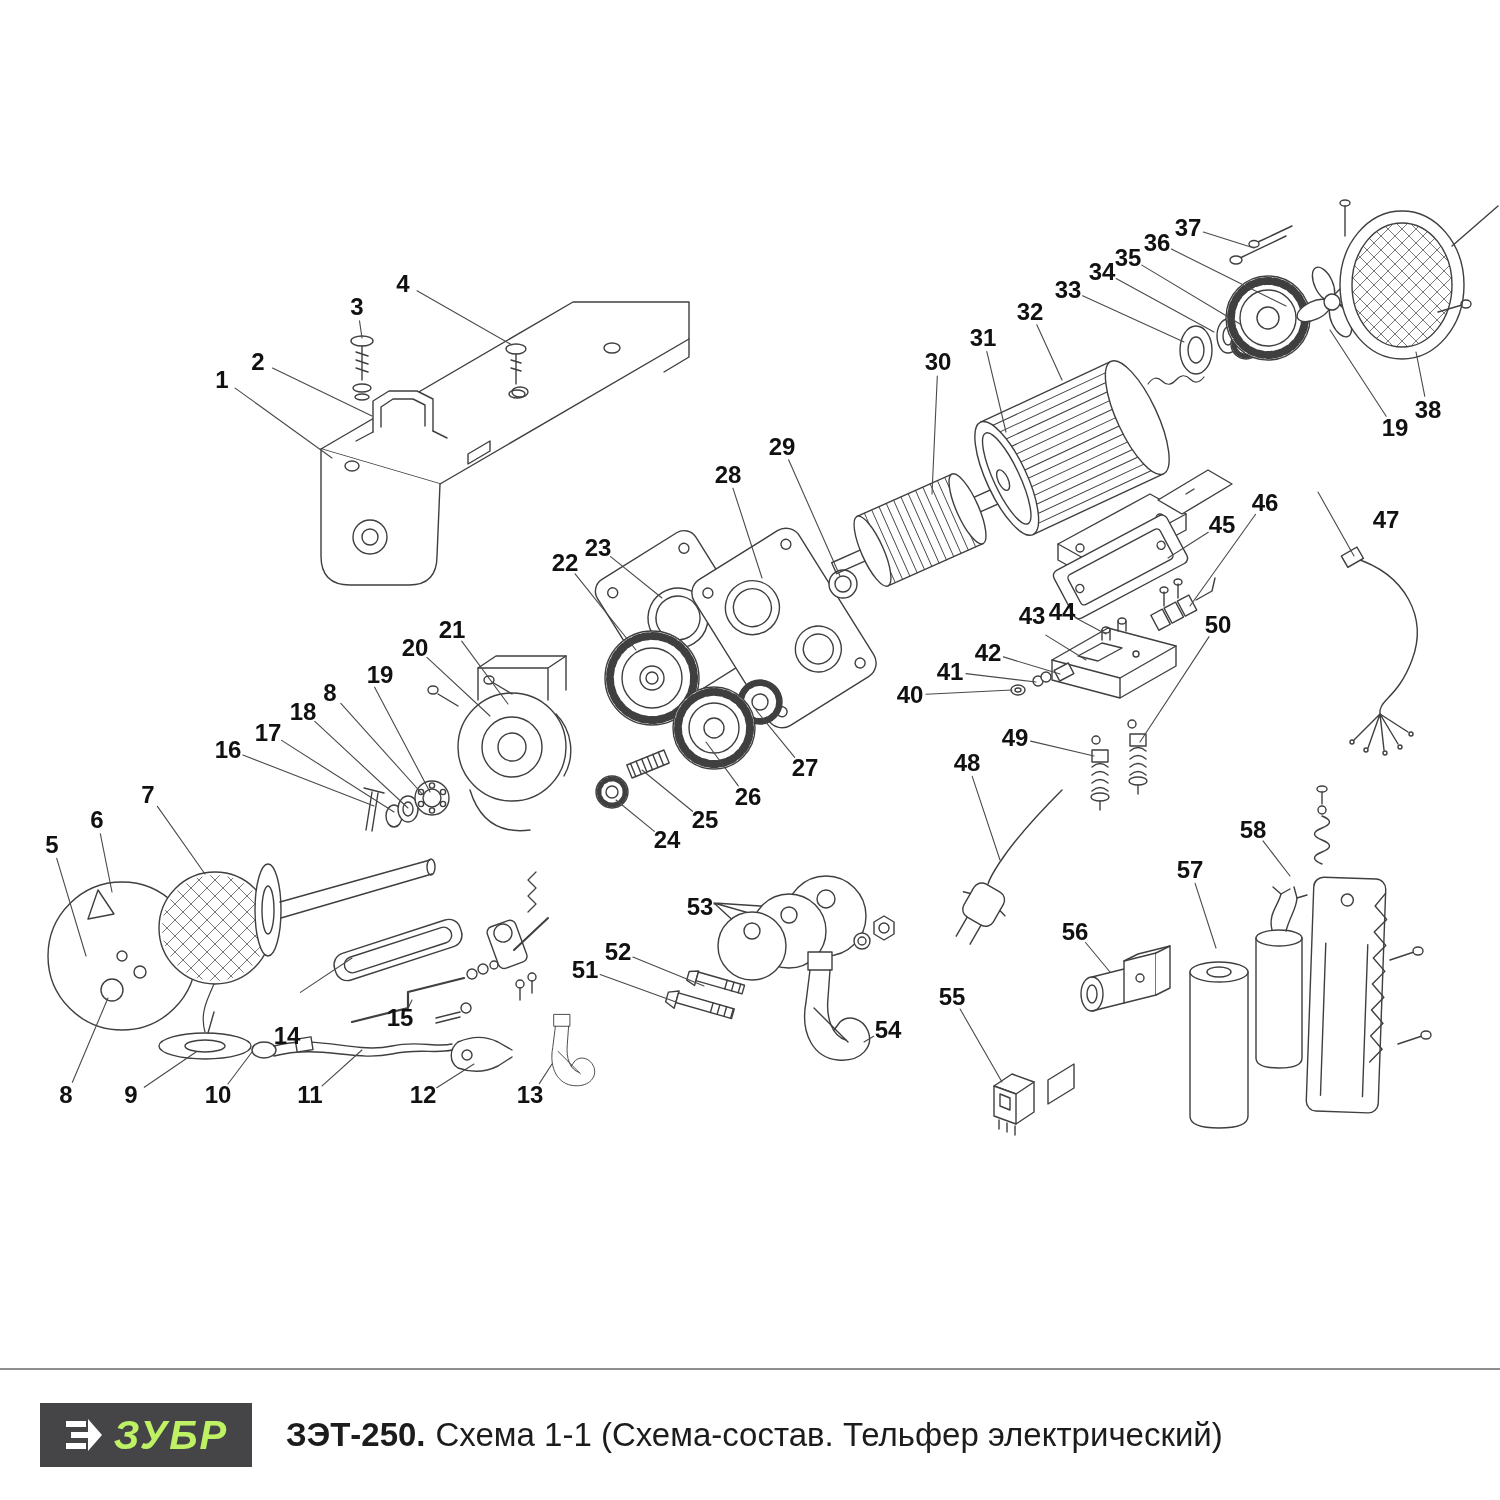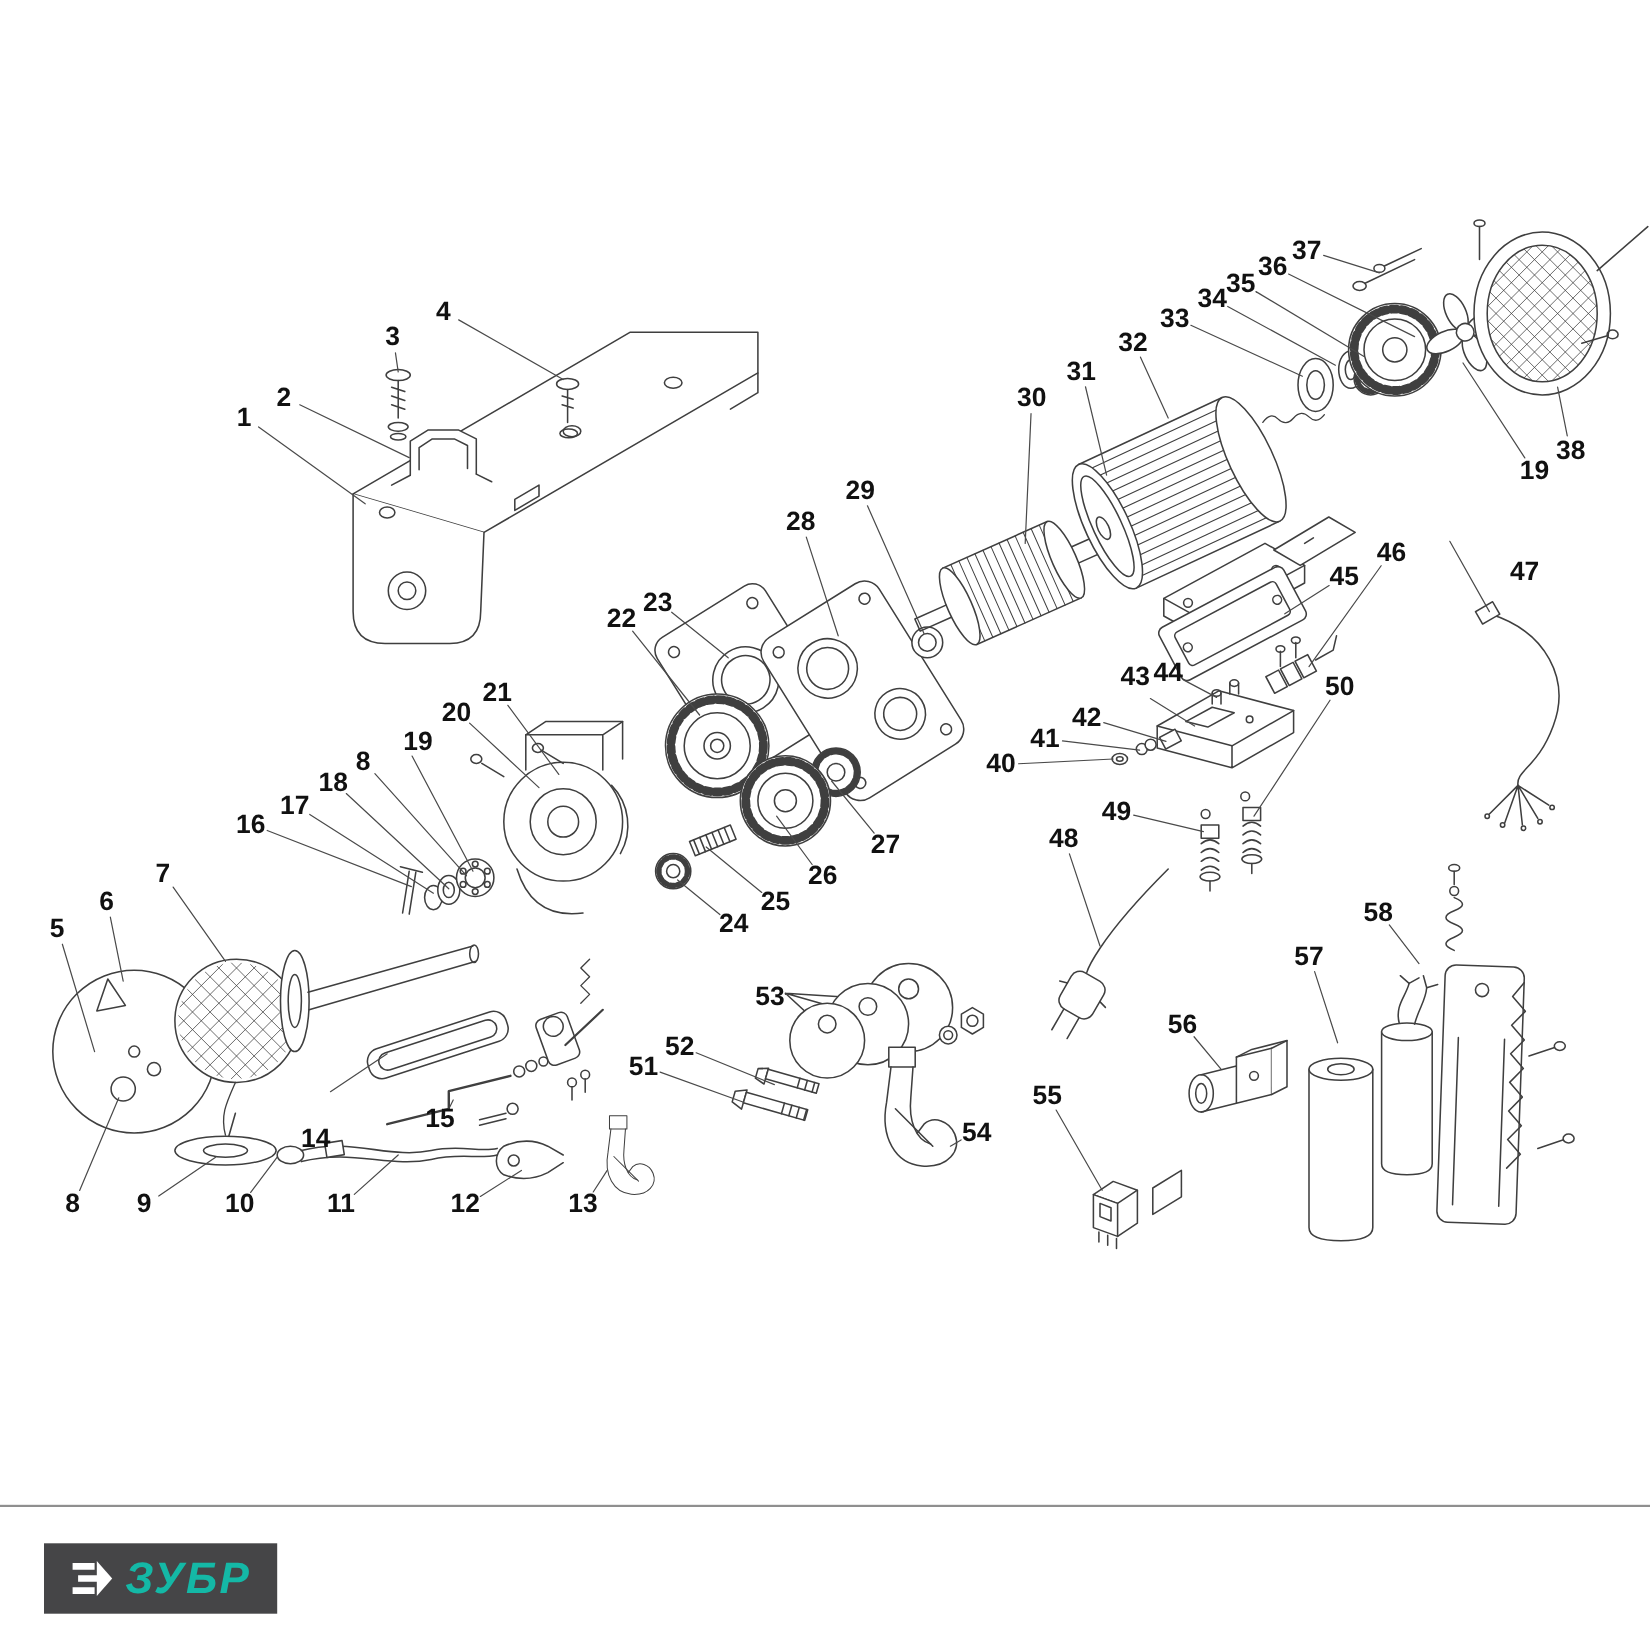--- a/index.html
+++ b/index.html
@@ -33,21 +33,21 @@
   }
   #brand-box {
     margin-left:40px;
     width:212px; height:64px;
     background:#454547;
     display:flex; align-items:center; justify-content:center;
     gap:10px;
     flex:0 0 auto;
   }
   #brand-text {
-    color:#14b8a6;
+    color:#bef264;
     font-size:40px;
     font-weight:bold;
     font-style:italic;
     letter-spacing:2px;
   }
   #footer-title {
     margin-left:34px;
     font-size:33px;
     color:#1c1c1c;
     white-space:nowrap;
@@ -564,13 +564,16 @@
 <div id="footer">
   <div id="brand-box">
     <svg width="40" height="36" viewBox="0 0 40 36">
       <path d="M2 4 L22 4 L22 10 L2 10 Z" fill="#fff"></path>
       <path d="M7 15 L27 15 L27 21 L7 21 Z" fill="#fff"></path>
       <path d="M2 26 L22 26 L22 32 L2 32 Z" fill="#fff"></path>
       <path d="M24 2 L38 18 L24 34 Z" fill="#fff"></path>
     </svg>
     <span id="brand-text">ЗУБР</span>
   </div>
+  <div id="footer-title">
+    <span class="model">ЗЭТ-250.</span><span class="scheme">Схема 1-1 (Схема-состав. Тельфер электрический)</span>
+  </div>
 </div>
 
 </body></html>

